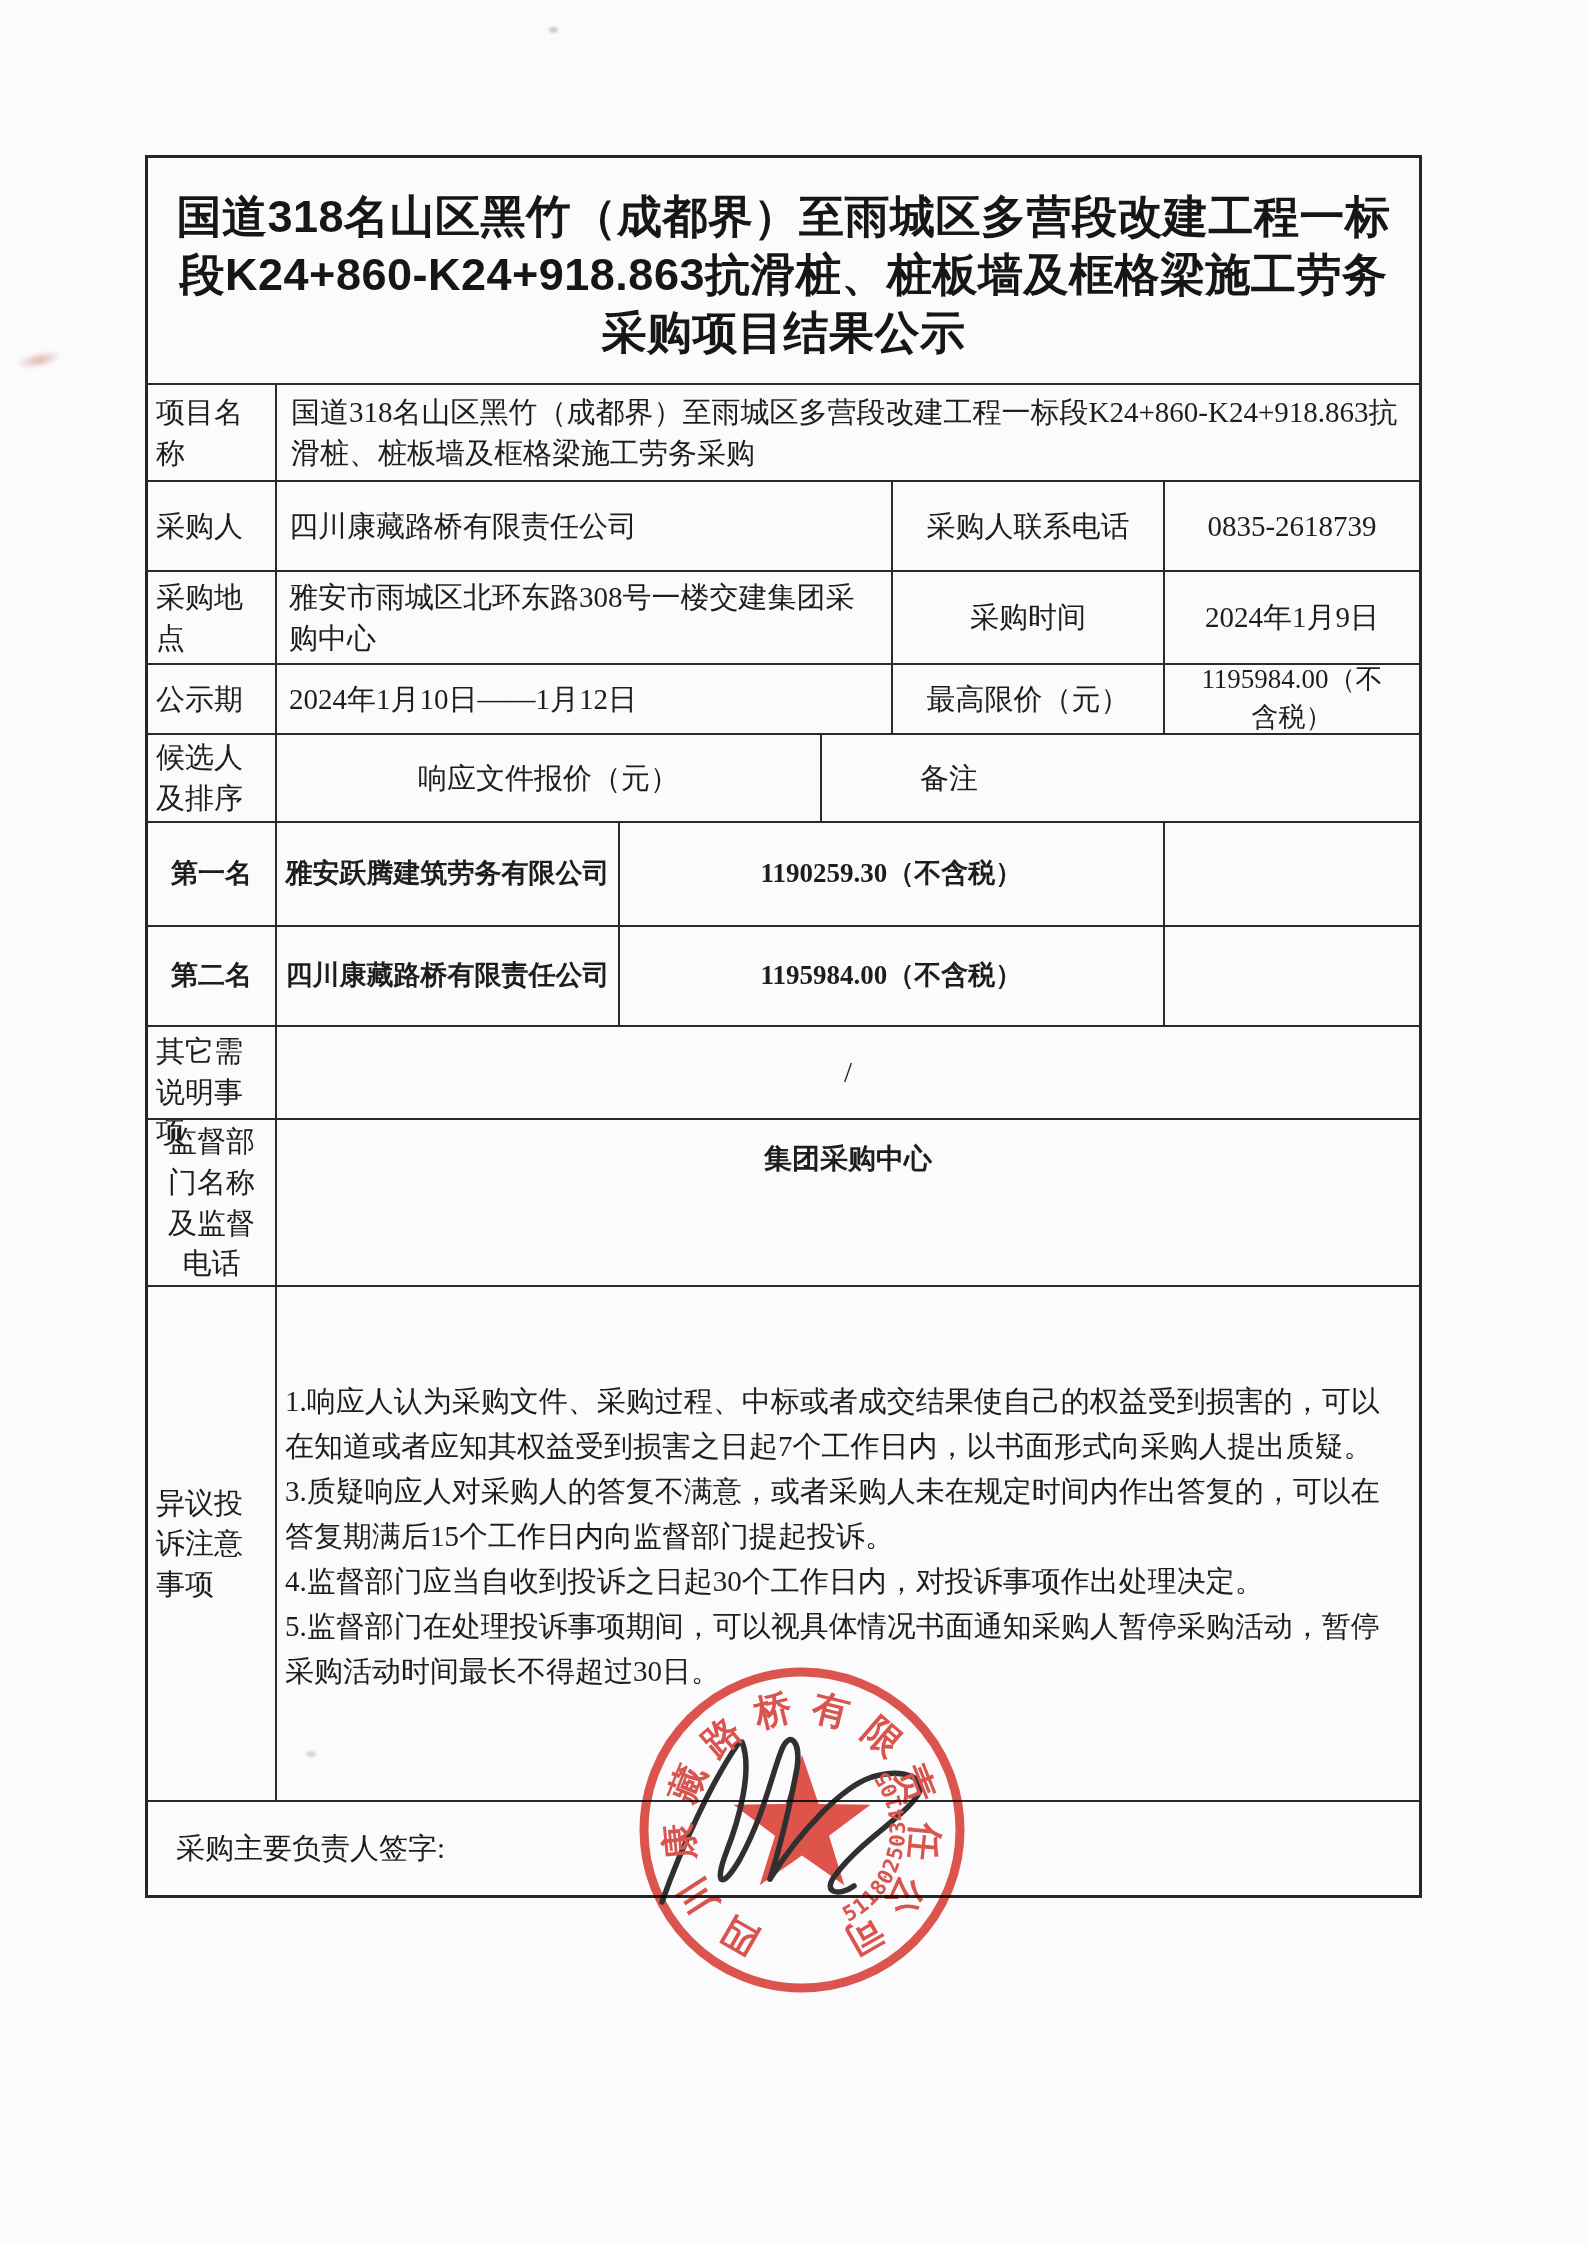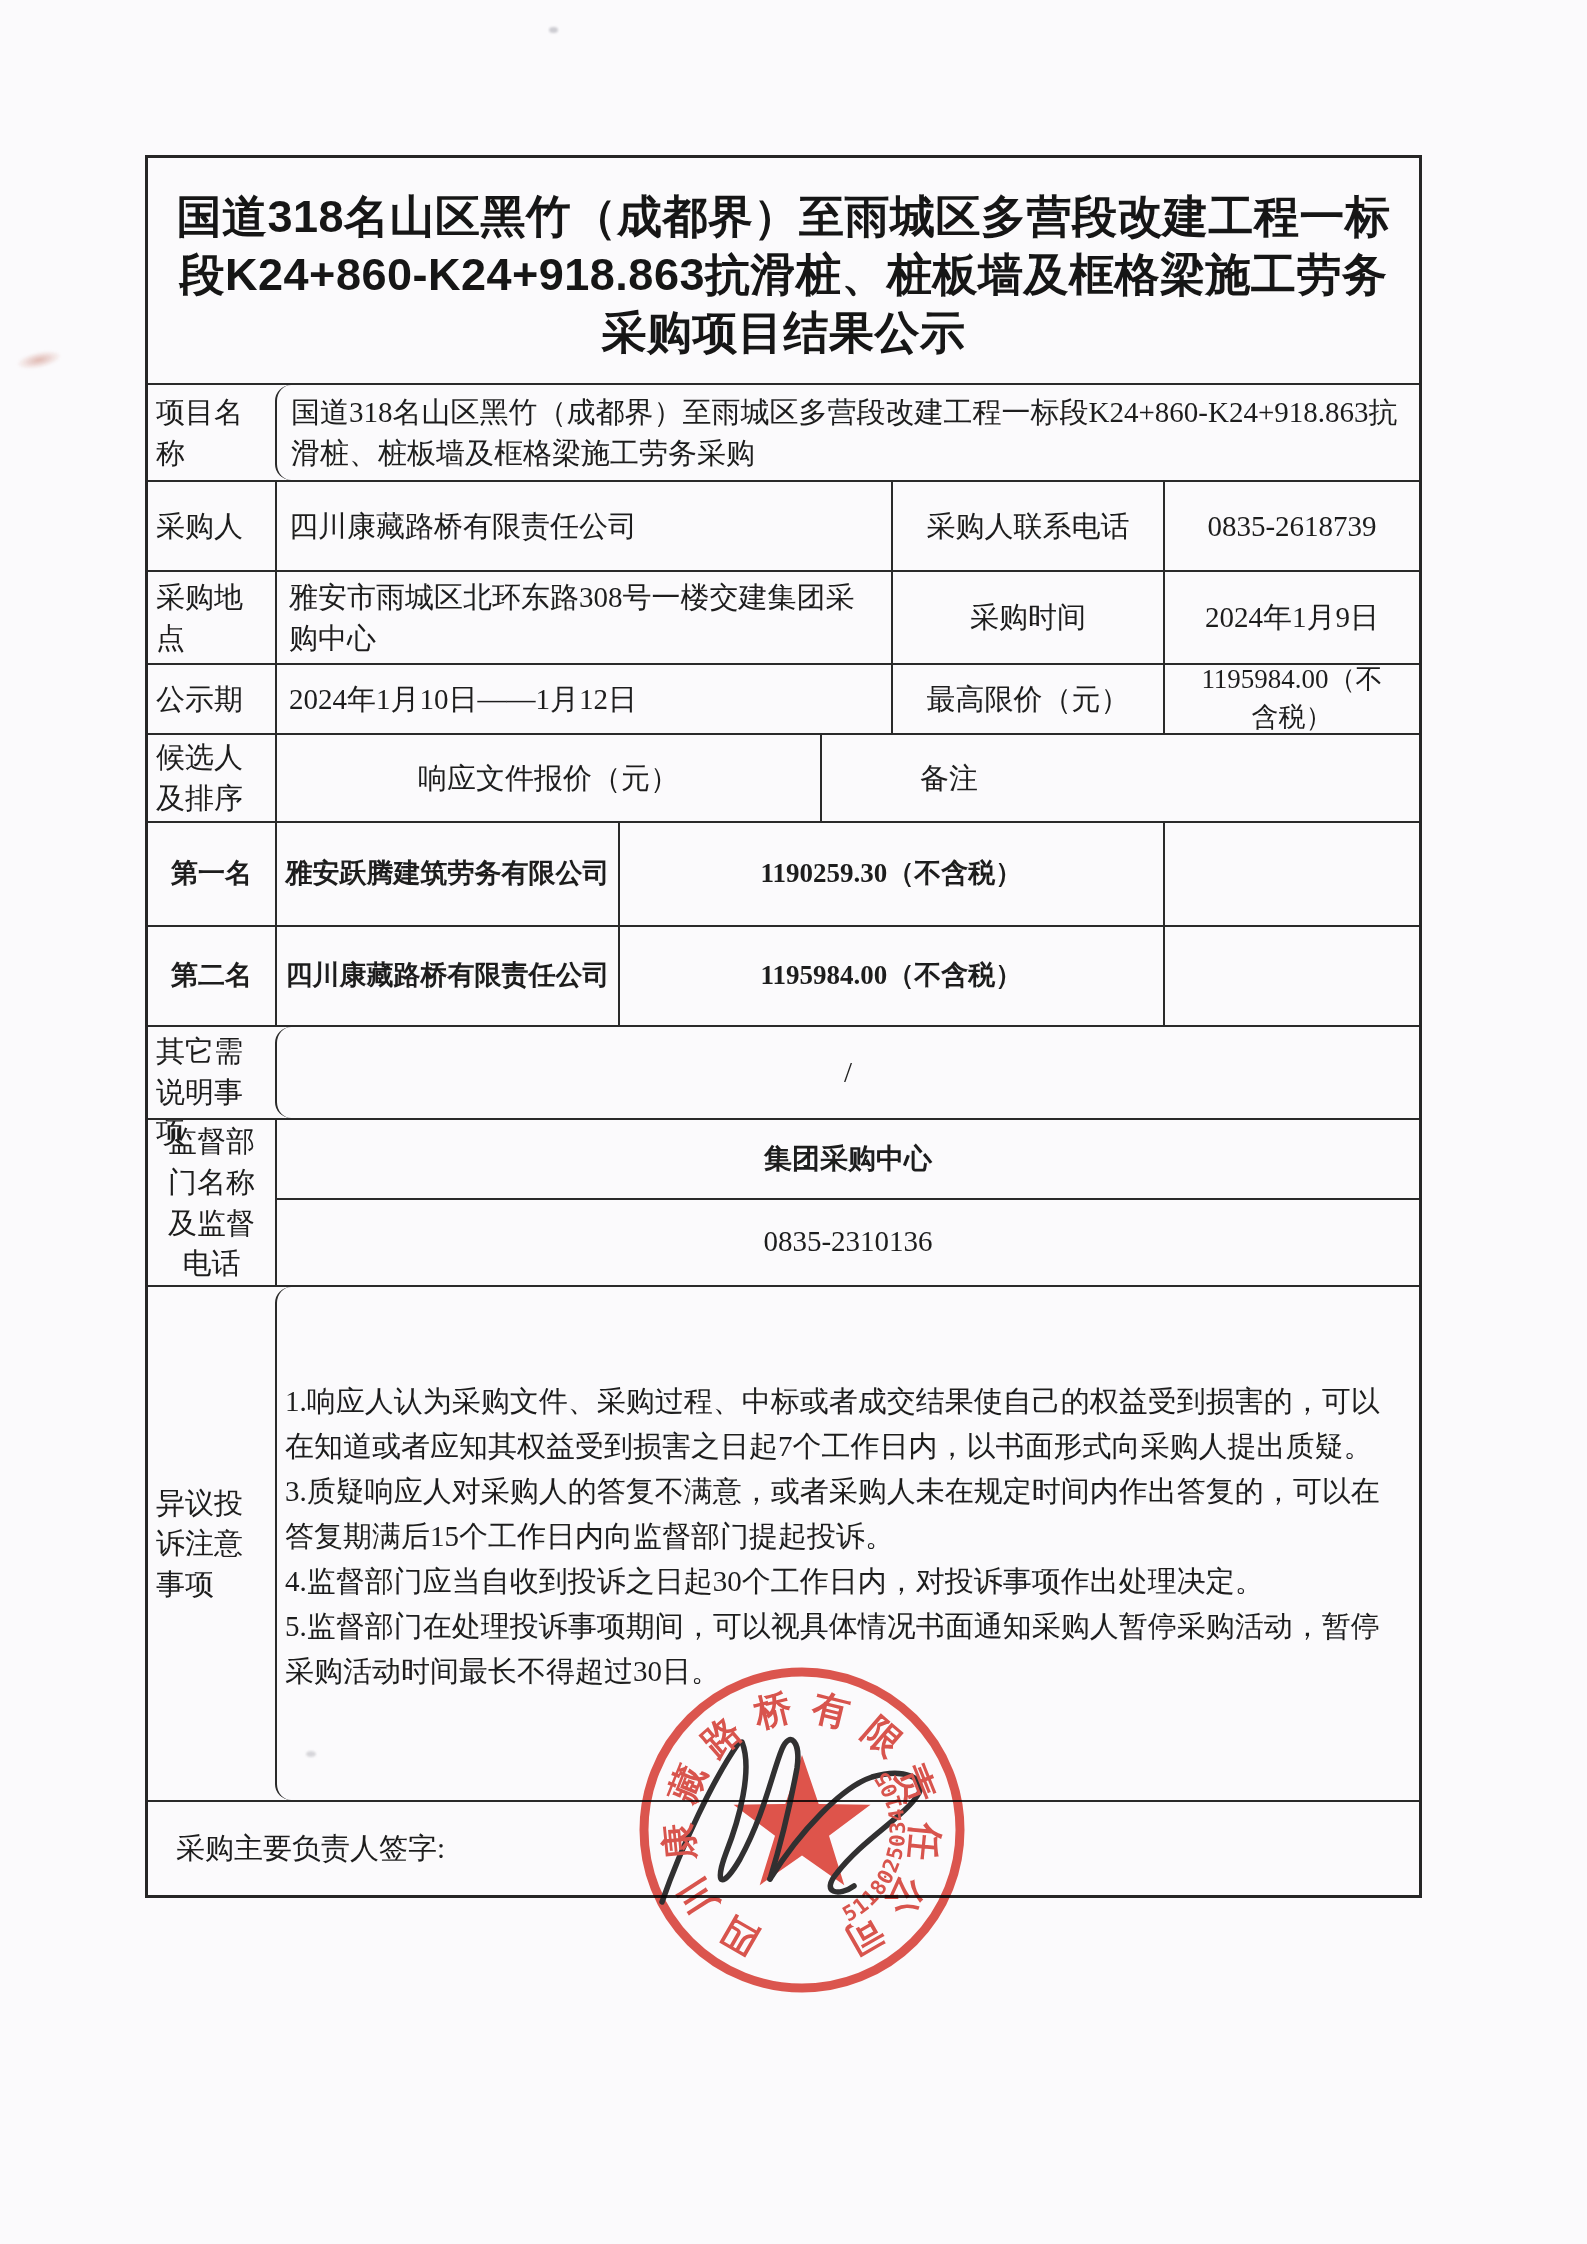--- a/index.html
+++ b/index.html
@@ -21,21 +21,21 @@
   .tr:first-child{border-top:none;}
   .td{border-left:2px solid #2a2a2a;display:flex;align-items:center;font-size:29px;line-height:1.4;}
   .td:first-child{border-left:none;}
   .lab{width:127px;padding:0 14px 0 8px;}
   .lab-center{justify-content:center;text-align:center;padding:0 10px;}
   .w-val{width:616px;padding:0 12px;}
   .w-key{width:272px;justify-content:center;text-align:center;padding:0 6px;}
   .w-last{width:256px;justify-content:center;text-align:center;padding:0 28px;}
   .w-name{width:343px;justify-content:center;text-align:center;padding:0 8px;}
   .w-price{width:545px;justify-content:center;text-align:center;padding:0 10px;}
-  .w-full{width:1144px;border-radius:16px;}
+  .w-full{width:1144px;}
   .center{justify-content:center;text-align:center;}
   .h-title{height:225px;}
   .h-r1{height:97px;}
   .h-r2{height:90px;}
   .h-r3{height:93px;}
   .h-r4{height:70px;}
   .h-r5{height:88px;}
   .h-r6{height:104px;}
   .h-r7{height:100px;}
   .h-r8{height:93px;}
@@ -137,21 +137,20 @@
 
     <div class="tr h-r8">
       <div class="td lab" style="align-items:flex-start;padding-top:4px;">其它需说明事项</div>
       <div class="td w-full center">/</div>
     </div>
 
     <div class="tr h-sup">
       <div class="td lab lab-center">监督部门名称及监督电话</div>
       <div class="td sup-right">
         <div class="sub sub-1">集团采购中心</div>
-        <div class="sub sub-2">0835-2310136</div>
       </div>
     </div>
 
     <div class="tr h-obj">
       <div class="td lab">异议投诉注意事项</div>
       <div class="td w-full obj-val">
         <div class="obj-list">
           <p>1.响应人认为采购文件、采购过程、中标或者成交结果使自己的权益受到损害的，可以在知道或者应知其权益受到损害之日起7个工作日内，以书面形式向采购人提出质疑。</p>
           <p>3.质疑响应人对采购人的答复不满意，或者采购人未在规定时间内作出答复的，可以在答复期满后15个工作日内向监督部门提起投诉。</p>
           <p>4.监督部门应当自收到投诉之日起30个工作日内，对投诉事项作出处理决定。</p>

